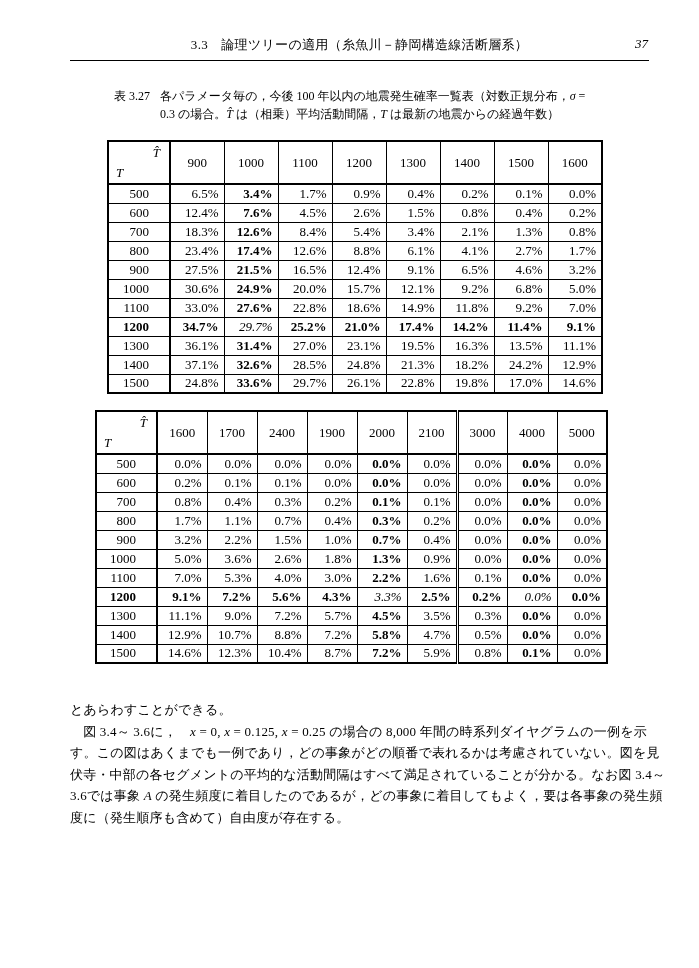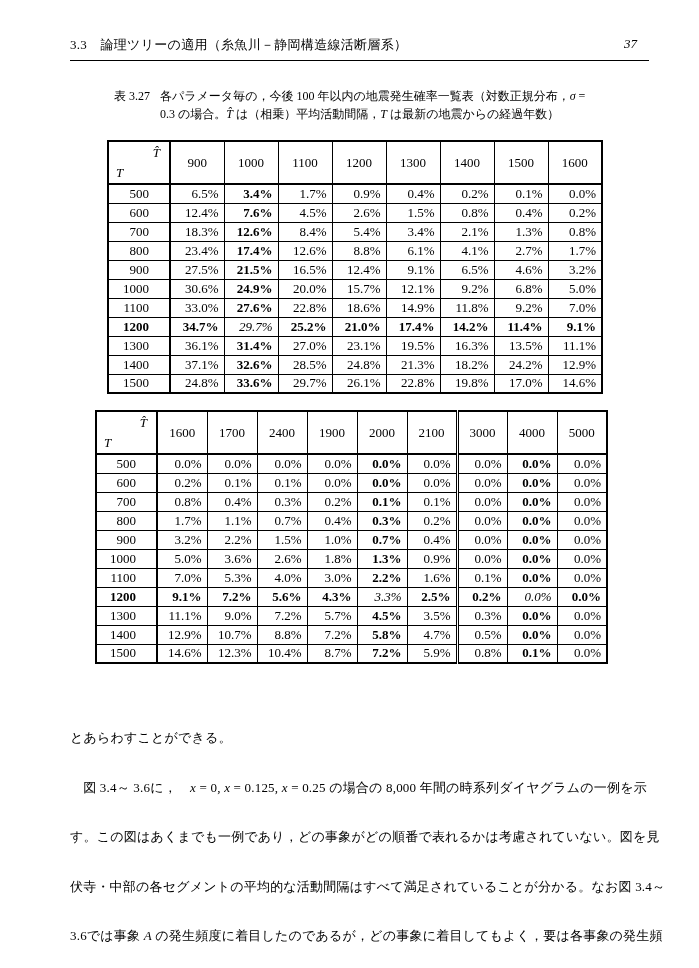--- a/index.html
+++ b/index.html
@@ -13,22 +13,22 @@
     width:699px; height:968px;
     background:#fff;
     overflow:hidden;
   }
   
   .page-header {
     position:absolute; left:70px; top:33px; width:579px; height:28px;
     border-bottom:1.5px solid #000;
     font-size:13px;
   }
-  .header-title { position:absolute; left:0; right:0; top:3px; text-align:left; letter-spacing:.3px; }
-  .header-page-num { position:absolute; right:12px; top:3px; font-style:italic; }
+  .header-title { position:absolute; left:0; right:0; top:3px; text-align:center; letter-spacing:.3px; }
+  .header-page-num { position:absolute; right:1px; top:3px; font-style:italic; }
 
   
   .caption {
     position:absolute; left:114px; top:88px; width:486px;
     font-size:12px; line-height:17.5px;
   }
   .caption-label { position:absolute; left:0; top:0; }
   .caption-body { margin-left:46px; }
 
   .it { font-style:italic; }
@@ -56,21 +56,21 @@
   .table-wrap .it { font-style:italic; font-weight:normal; }
   .corner { position:relative; }
   .c-top { position:absolute; top:3px;  right:9px; font-style:italic; }
   .c-bot { position:absolute; bottom:2px; left:7px; font-style:italic; }
 
   
   .body-text {
     position:absolute; left:70px; top:699px; width:588px;
     font-size:13px;
   }
-  .body-line { height:21.6px; line-height:21.6px; white-space:nowrap; letter-spacing:.2px;margin-top:28px; }
+  .body-line { height:21.6px; line-height:21.6px; white-space:nowrap; letter-spacing:.2px; }
 </style>
 </head>
 <body>
 
 <div class="page">
 
   <header class="page-header">
     <div class="header-title">3.3　論理ツリーの適用（糸魚川－静岡構造線活断層系）</div>
     <div class="header-page-num">37</div>
   </header>

